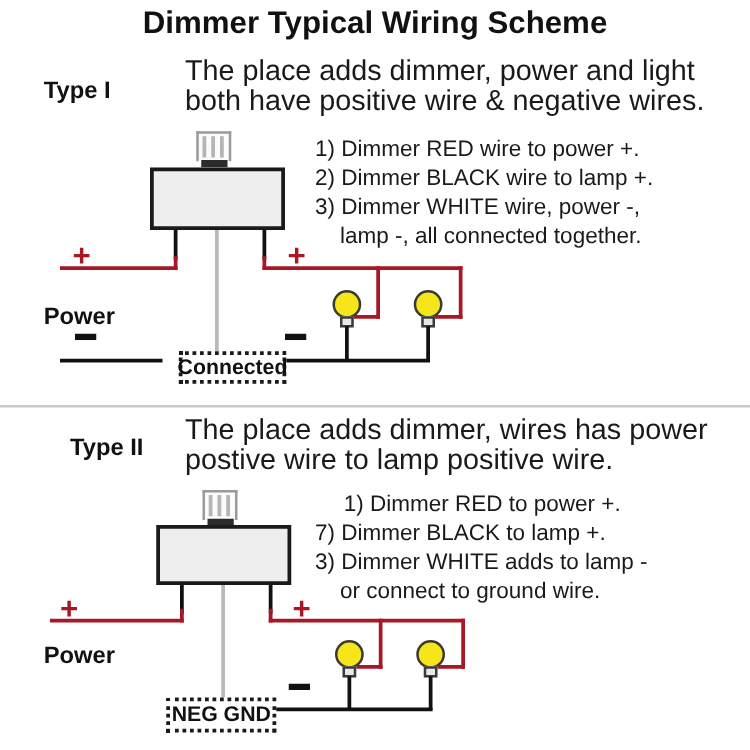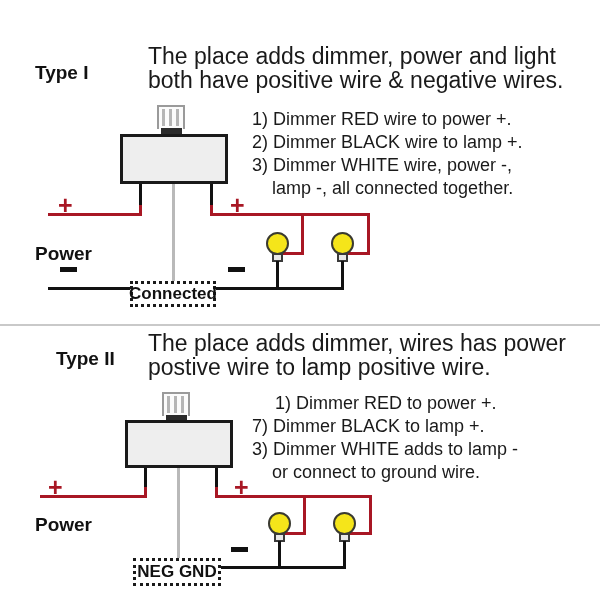--- a/index.html
+++ b/index.html
@@ -158,20 +158,21 @@
     font-size: 17px;
     font-weight: bold;
     color: #111111;
   }
 </style>
 </head>
 <body>
 
 <div id="page">
 
+  <div class="title">Dimmer Typical Wiring Scheme</div>
 
   <div>
 
     <div class="type-label" style="left:35px; top:62px;">Type I</div>
 
     <div class="desc" style="left:148px; top:44px;">The place adds dimmer, power and light</div>
     <div class="desc" style="left:148px; top:68px;">both have positive wire &amp; negative wires.</div>
 
     <div class="steps" style="left:252px; top:108px;">1) Dimmer RED wire to power +.</div>
     <div class="steps" style="left:252px; top:131px;">2) Dimmer BLACK wire to lamp +.</div>
@@ -213,21 +214,21 @@
     <div class="lamp-base" style="left:337px; top:253px;"></div>
 
     <div class="wire-v black" style="left:276px; top:261px; height:28px;"></div>
     <div class="wire-v black" style="left:341px; top:261px; height:28px;"></div>
 
     <div class="wire-h black" style="left:48px; top:287px; width:82px;"></div>
     <div class="wire-h black" style="left:215px; top:287px; width:129px;"></div>
     <div class="minus" style="left:60px; top:267px;"></div>
     <div class="minus" style="left:228px; top:267px;"></div>
 
-    <div class="node-box" style="left:130px; top:281px; width:86px; height:26px;">Connected</div>
+    <div class="node-box" style="left:143px; top:281px; width:86px; height:26px;">Connected</div>
 
   </div>
 
   <div class="divider" style="top:324px;"></div>
 
   <div>
 
     <div class="type-label" style="left:35px; top:348px;margin-left:21px;">Type II</div>
 
     <div class="desc" style="left:148px; top:331px;">The place adds dimmer, wires has power</div>

